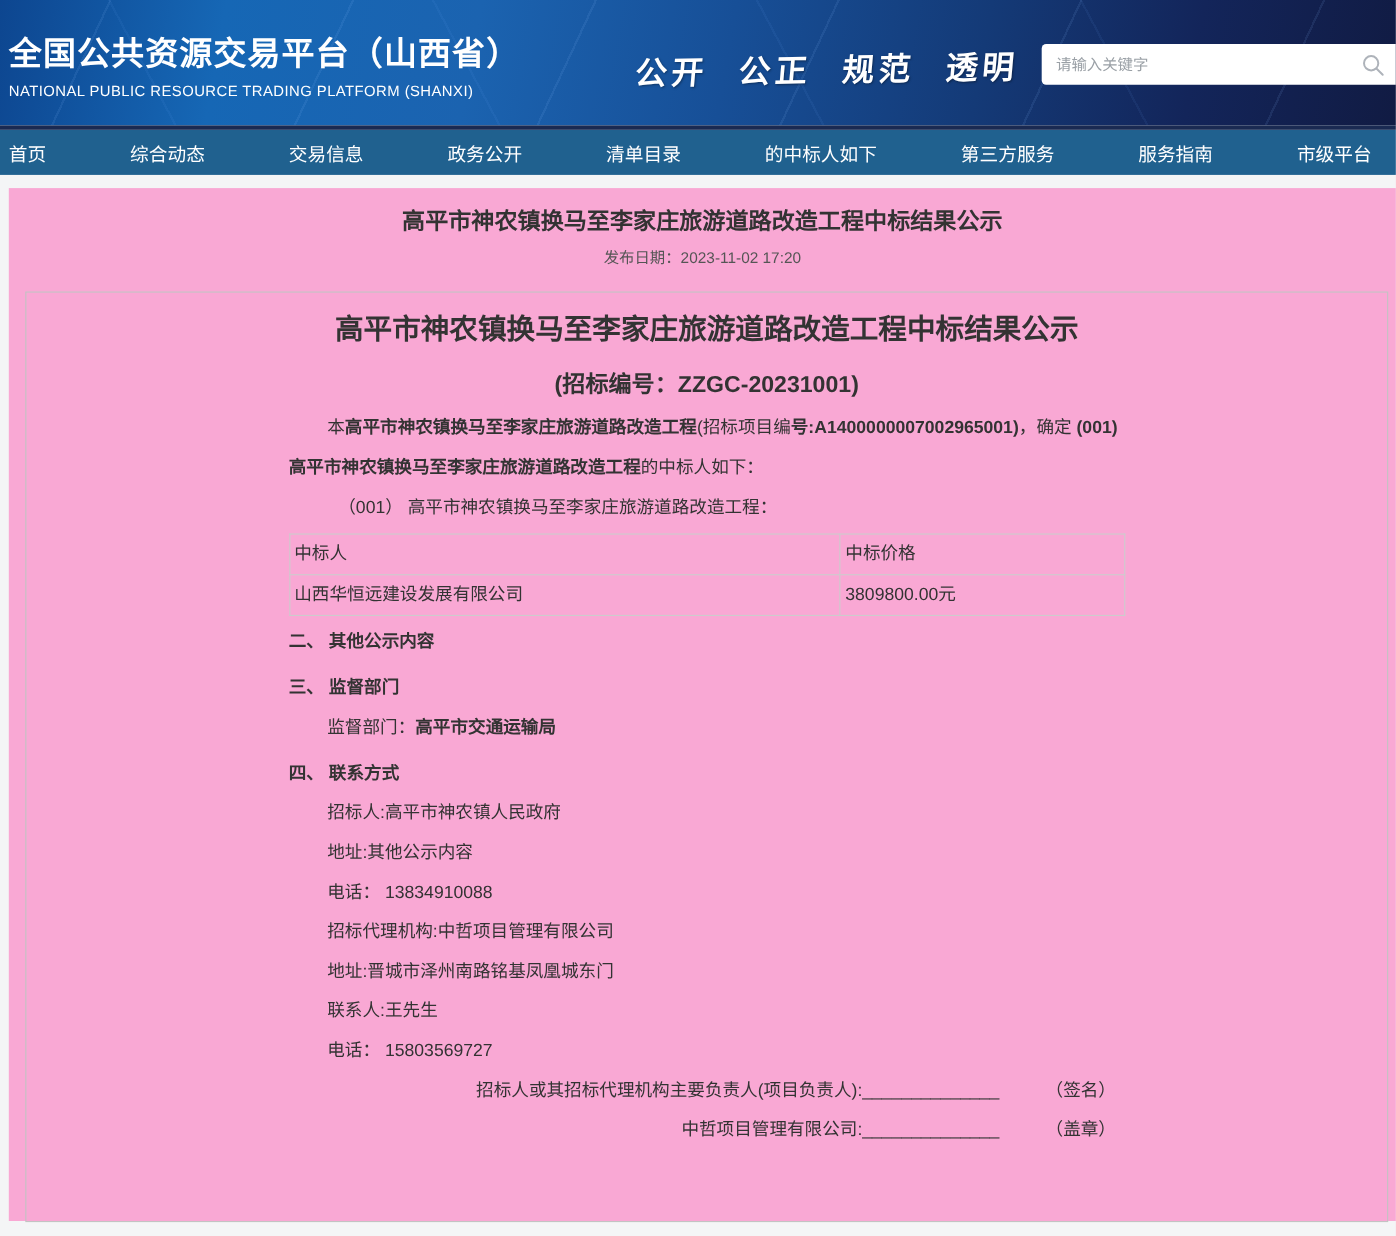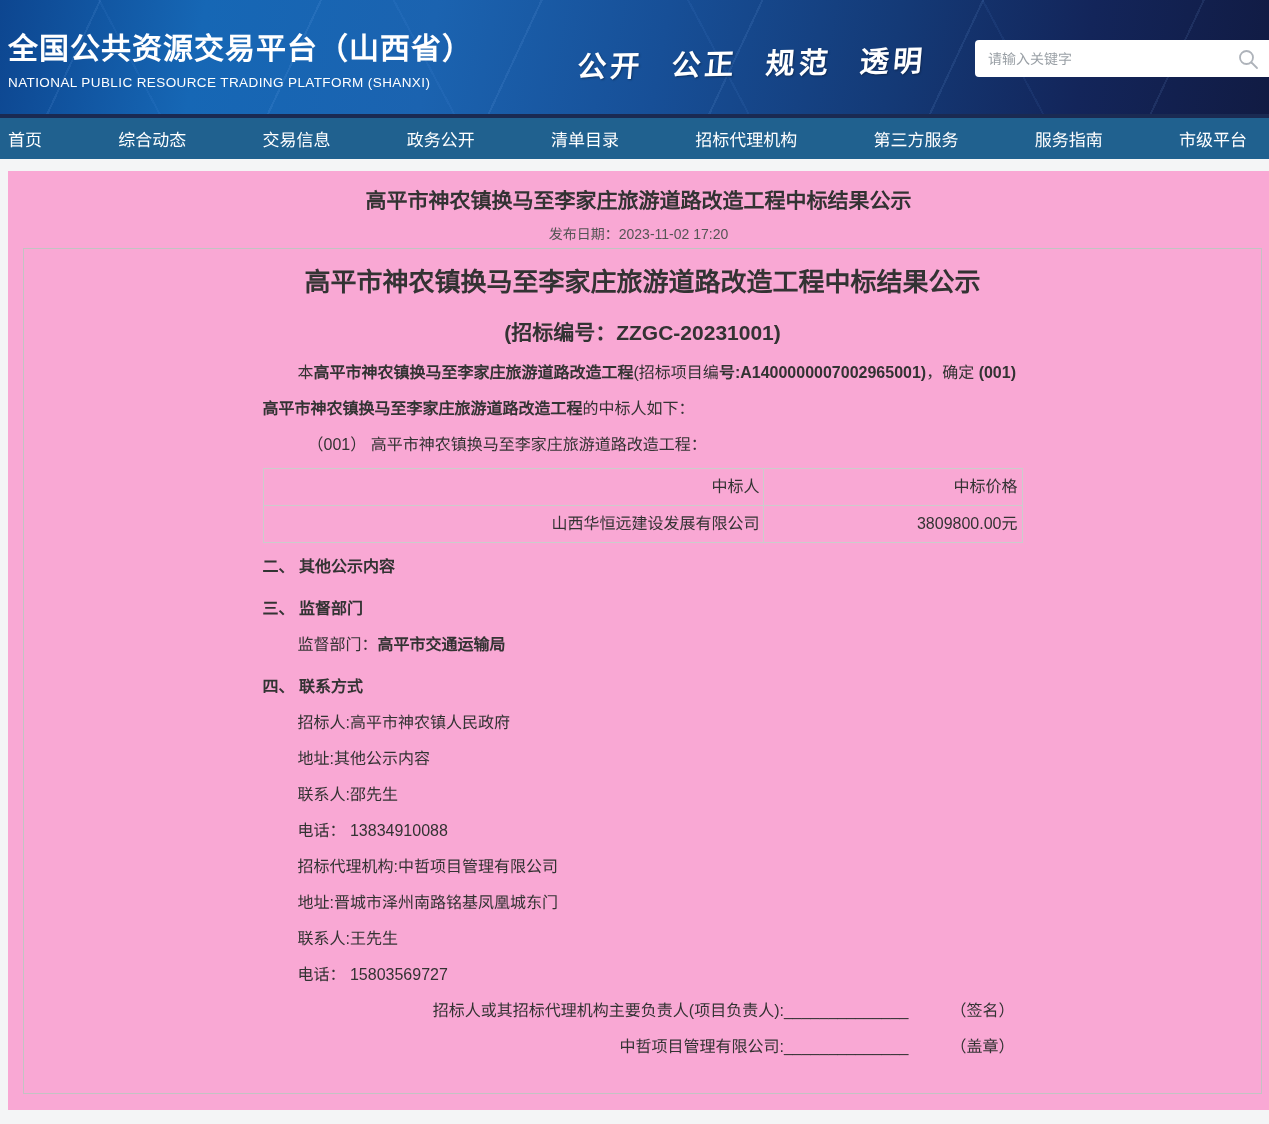--- a/index.html
+++ b/index.html
@@ -30,21 +30,21 @@
   .logo-sub { font-size:13.5px; margin-top:7px; letter-spacing:.4px; font-weight:400; }
   .slogan {
     position:absolute; left:578px; top:40px; z-index:2;
     display:flex; gap:28px; color:#fff;
     font-size:29px; font-weight:900; letter-spacing:4px;
     transform:skewX(-6deg) rotate(-1deg);
     text-shadow:1px 1px 2px rgba(0,0,0,.35);
   }
   .search-box {
     position:absolute; right:0; top:40px; z-index:2;
-    width:294px; height:37px; background:#fff;
+    width:322px; height:37px; background:#fff;
     border-radius:4px 0 0 4px;
     display:flex; align-items:center; padding:0 10px 0 13px;gap:28px;
   }
   .search-box input {
     flex:1; border:none; outline:none; font-size:14px; color:#333;
     font-family:inherit; background:transparent;
   }
   .search-box input::placeholder { color:#9aa0a6; }
   .search-btn { width:22px; height:22px; border:none; background:transparent; cursor:pointer; padding:0; }
   .search-btn svg { display:block; }
@@ -56,39 +56,39 @@
     padding:0 22px 0 8px;
   }
   .nav a { color:#fff; font-size:17px; text-decoration:none; white-space:nowrap; }
 
   
   .panel {
     margin:12px 0 0 8px; background:#f9a8d4;
     height:939px; padding-top:13px;
   }
   .page-title { text-align:center; font-size:21px; font-weight:bold; color:#333; }
-  .pub-date { text-align:center; font-size:14px; color:#555; margin-top:9px; margin-bottom:5px; }
+  .pub-date { text-align:center; font-size:14px; color:#555; margin-top:9px; margin-bottom:22px; }
 
   .doc-box {
     border:1px solid #c3c3c3;
     margin:0 7px 0 15px;
     padding:12px 0 30px;
     height:846px; overflow:hidden;
   }
   .doc-inner { width:760px; margin:0 auto; font-size:16px; line-height:36px; color:#333; }
   .doc-title { text-align:center; font-size:26px; font-weight:bold; line-height:34px; margin-top:4px; }
   .bid-no { text-align:center; font-size:21px; font-weight:bold; margin-top:16px; margin-bottom:4px; }
   .intro { text-indent:35px; }
   .bold { font-weight:bold; }
   .sec-heading { font-weight:bold; margin-top:6px; }
   .sub-heading { font-weight:normal; padding-left:45px; }
 
   table.result { width:100%; border-collapse:collapse; margin:5px 0 6px; }
   table.result th, table.result td {
-    border:1px solid #ccc; text-align:right; font-weight:normal;
+    border:1px solid #ccc; text-align:left; font-weight:normal;
     font-size:16px; height:37px; padding:0 4px; line-height:1.3;
   }
   table.result col.c1 { width:66%; }
   table.result col.c2 { width:34%; }
 
   .indent { padding-left:35px; }
   .sig-line { text-align:right; padding-right:8px; }
   .sig-suffix { margin-left:42px; }
 </style>
 </head>
@@ -117,21 +117,21 @@
     </button>
   </div>
 </div>
 
 <div class="nav">
   <a href="#">首页</a>
   <a href="#">综合动态</a>
   <a href="#">交易信息</a>
   <a href="#">政务公开</a>
   <a href="#">清单目录</a>
-  <a href="#">招标代理机构</a>
+  <a href="#">的中标人如下</a>
   <a href="#">第三方服务</a>
   <a href="#">服务指南</a>
   <a href="#">市级平台</a>
 </div>
 
 <div class="panel">
   <div class="page-title">高平市神农镇换马至李家庄旅游道路改造工程中标结果公示</div>
   <div class="pub-date">发布日期：2023-11-02 17:20</div>
 
   <div class="doc-box">
@@ -163,21 +163,20 @@
 
       <div class="sec-heading">二、 其他公示内容</div>
 
       <div class="sec-heading">三、 监督部门</div>
       <div class="indent"><span>监督部门：</span><span class="bold">高平市交通运输局</span></div>
 
       <div class="sec-heading">四、 联系方式</div>
 
       <div class="indent">招标人:高平市神农镇人民政府</div>
       <div class="indent">地址:其他公示内容</div>
-      <div class="indent">联系人:邵先生</div>
       <div class="indent">电话： 13834910088</div>
       <div class="indent">招标代理机构:中哲项目管理有限公司</div>
       <div class="indent">地址:晋城市泽州南路铭基凤凰城东门</div>
       <div class="indent">联系人:王先生</div>
       <div class="indent">电话： 15803569727</div>
 
       <div class="sig-line"><span>招标人或其招标代理机构主要负责人(项目负责人):</span><span>______________</span><span class="sig-suffix">（签名）</span></div>
 
       <div class="sig-line"><span>中哲项目管理有限公司:</span><span>______________</span><span class="sig-suffix">（盖章）</span></div>
 

